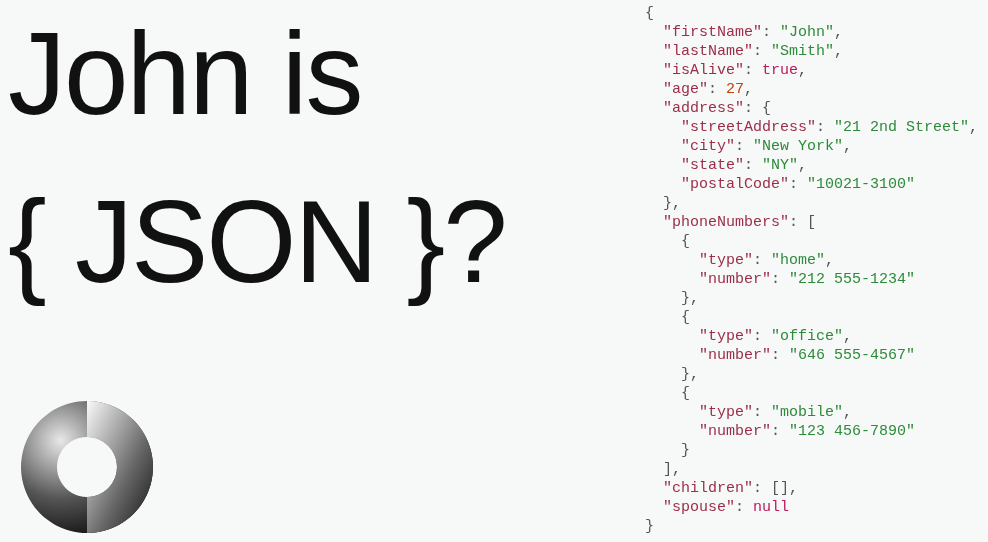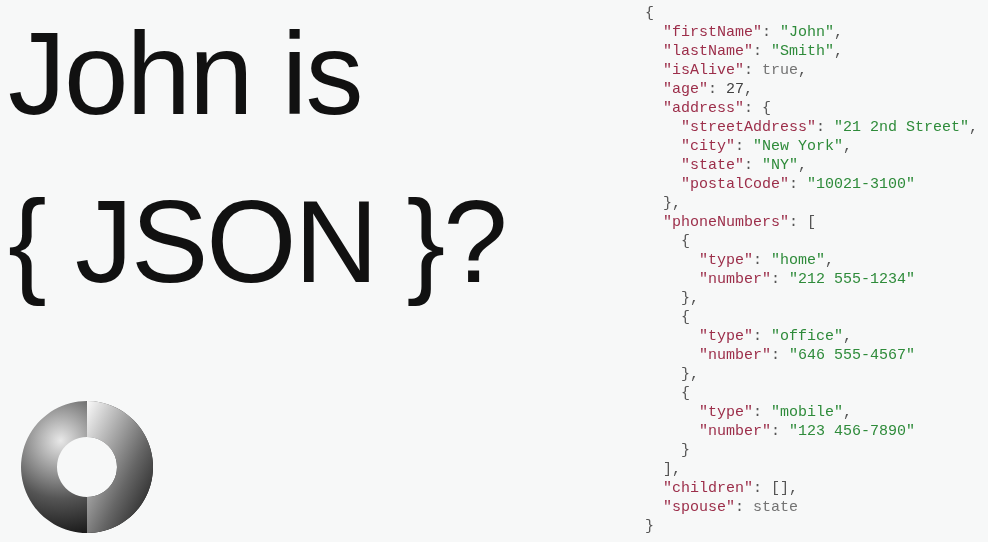--- a/index.html
+++ b/index.html
@@ -25,22 +25,22 @@
   
   .code{
     position:absolute;right:10px;top:4px;
     font-family:Consolas,Monaco,"Courier New",monospace;
     font-size:15px;line-height:19px;
     color:#333;
     white-space:pre;
   }
   .k{color:#9c2e4a}      
   .s{color:#2e8b3a}      
-  .n{color:#404040}      
-  .b{color:#737373}      
+  .n{color:#c2410c}      
+  .b{color:#be185d}      
   .p{color:#555}         
 </style>
 </head>
 <body>
 
 <div class="headline"><span>John is</span>
 <span>{ JSON }?</span></div>
 
 <div class="logo">
 <svg viewBox="0 0 100 100" width="150" height="150">
@@ -82,14 +82,14 @@
     <span class="p">{</span>
       <span class="k">"type"</span><span class="p">: </span><span class="s">"office"</span><span class="p">,</span>
       <span class="k">"number"</span><span class="p">: </span><span class="s">"646 555-4567"</span>
     <span class="p">},</span>
     <span class="p">{</span>
       <span class="k">"type"</span><span class="p">: </span><span class="s">"mobile"</span><span class="p">,</span>
       <span class="k">"number"</span><span class="p">: </span><span class="s">"123 456-7890"</span>
     <span class="p">}</span>
   <span class="p">],</span>
   <span class="k">"children"</span><span class="p">: </span><span class="p">[]</span><span class="p">,</span>
-  <span class="k">"spouse"</span><span class="p">: </span><span class="b">state</span>
+  <span class="k">"spouse"</span><span class="p">: </span><span class="b">null</span>
 <span class="p">}</span></div>
 
 </body></html>

